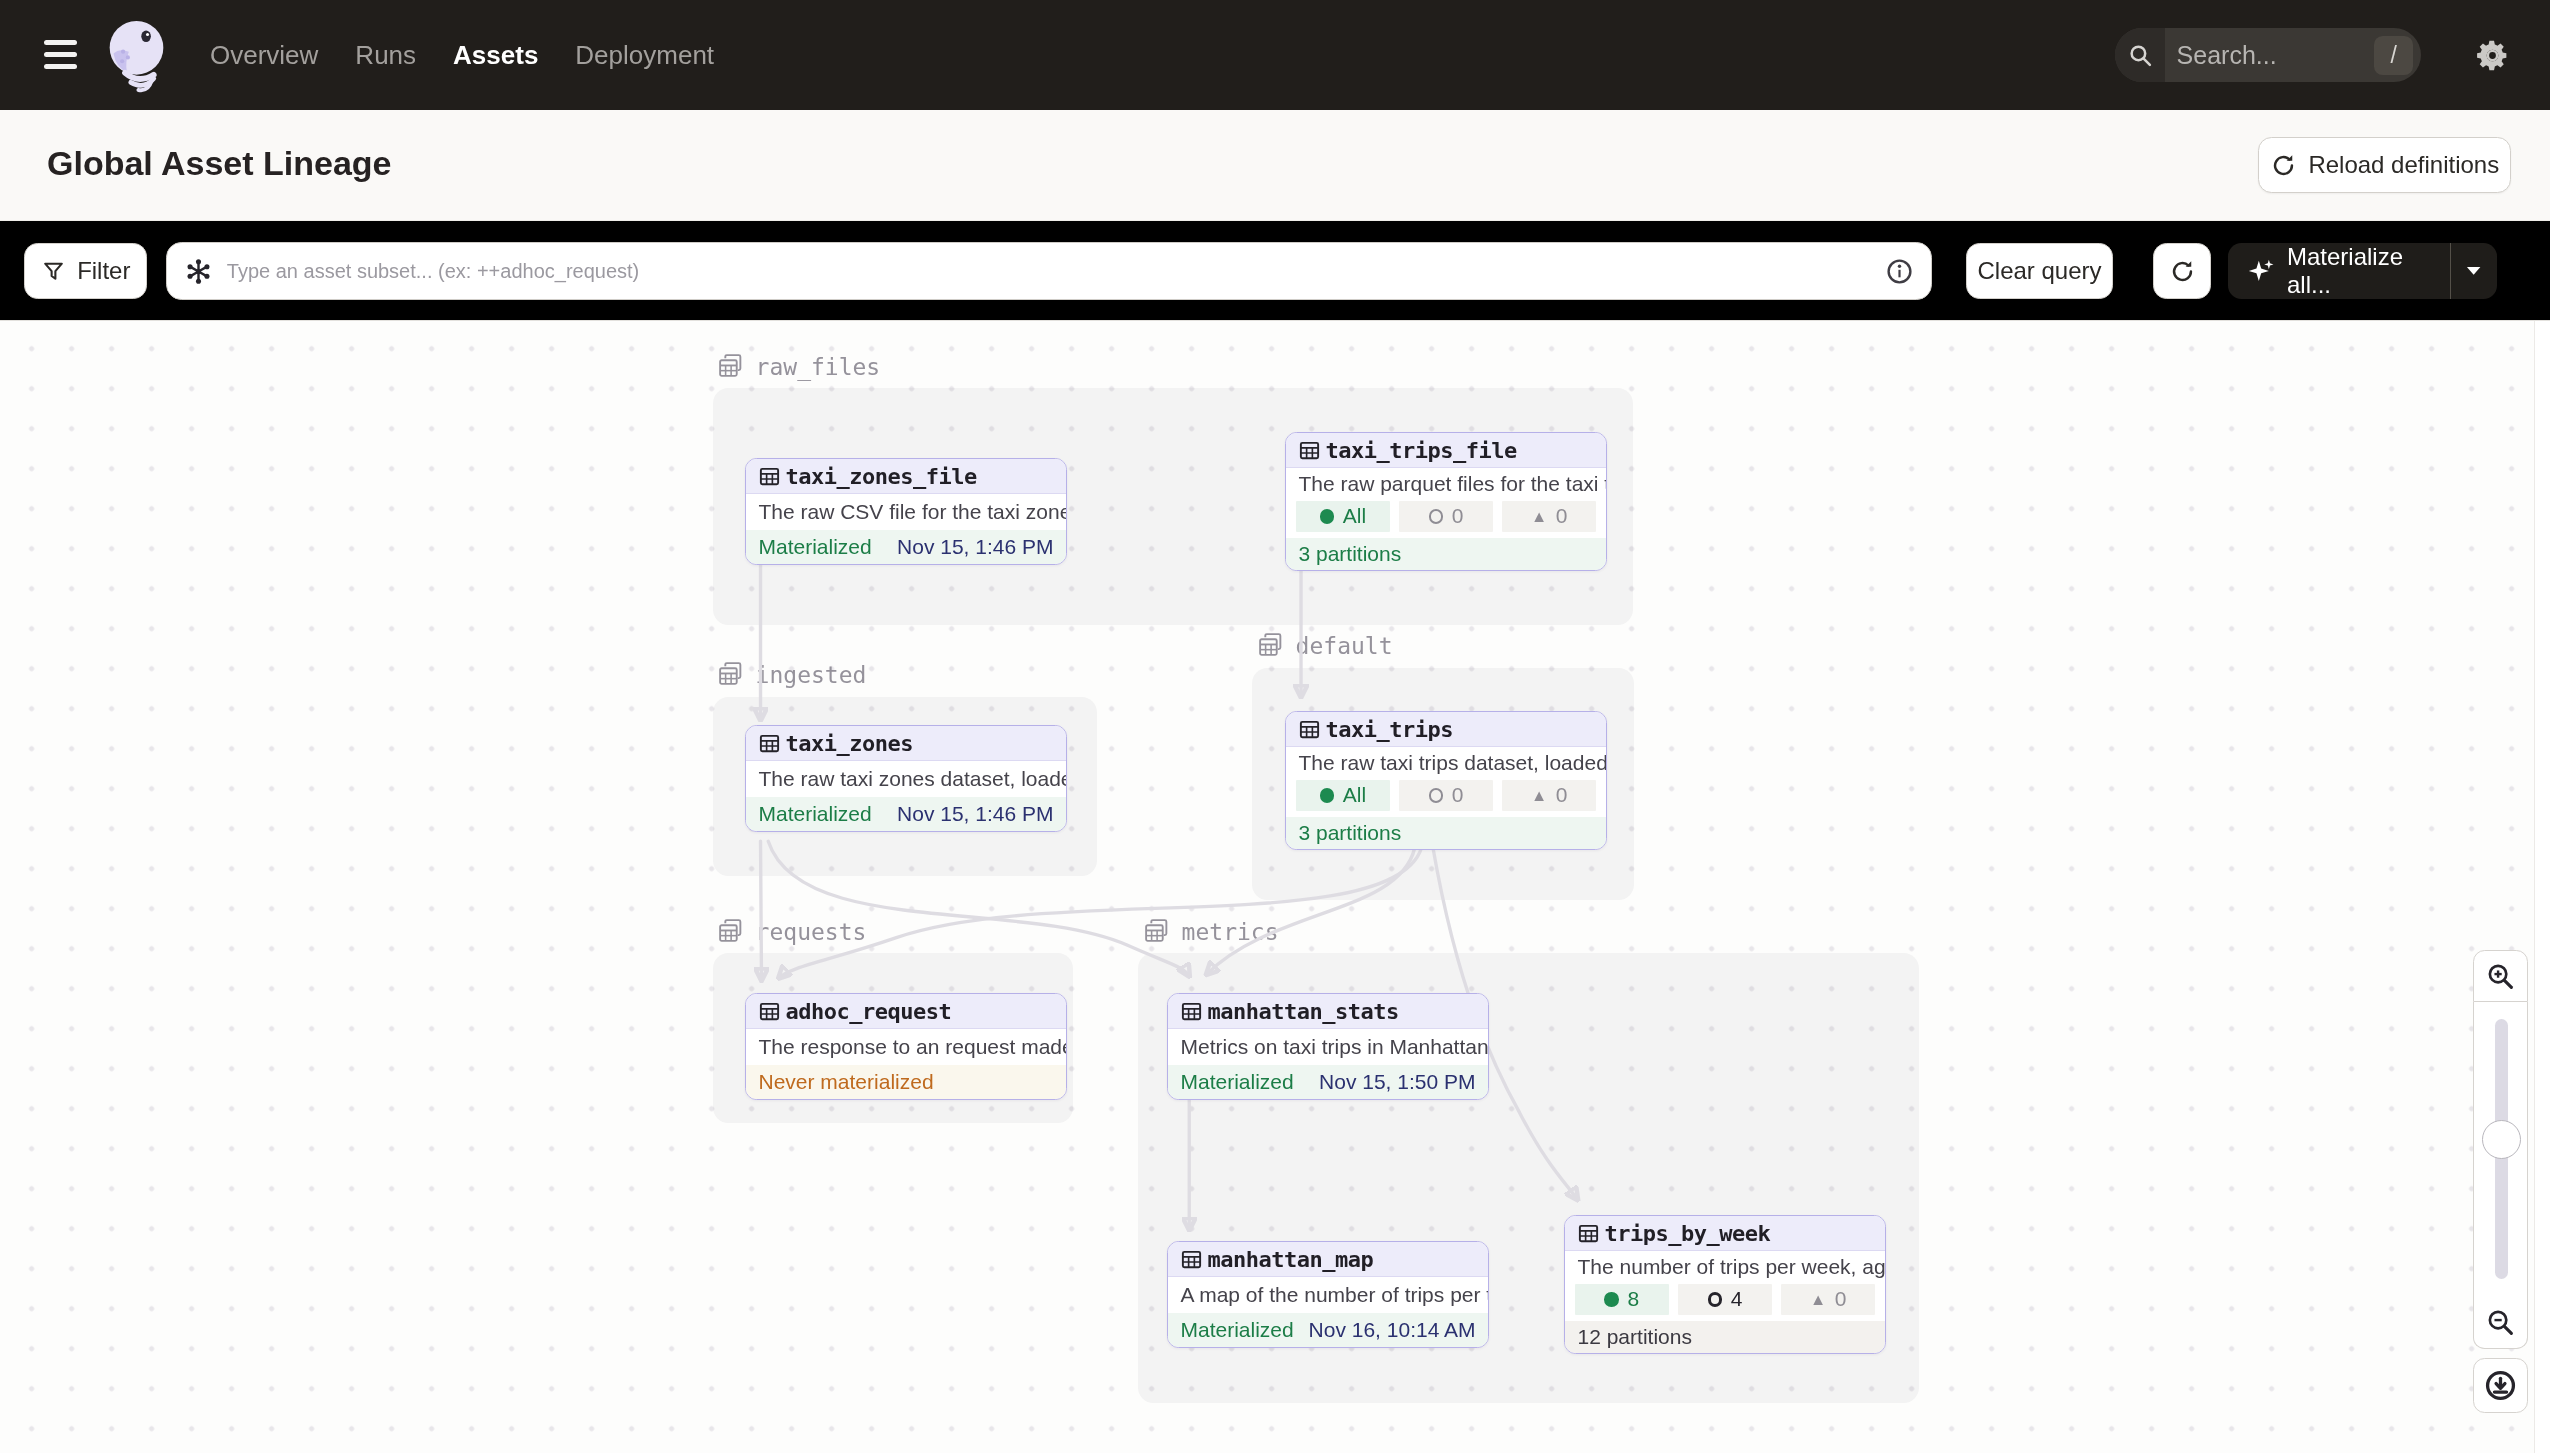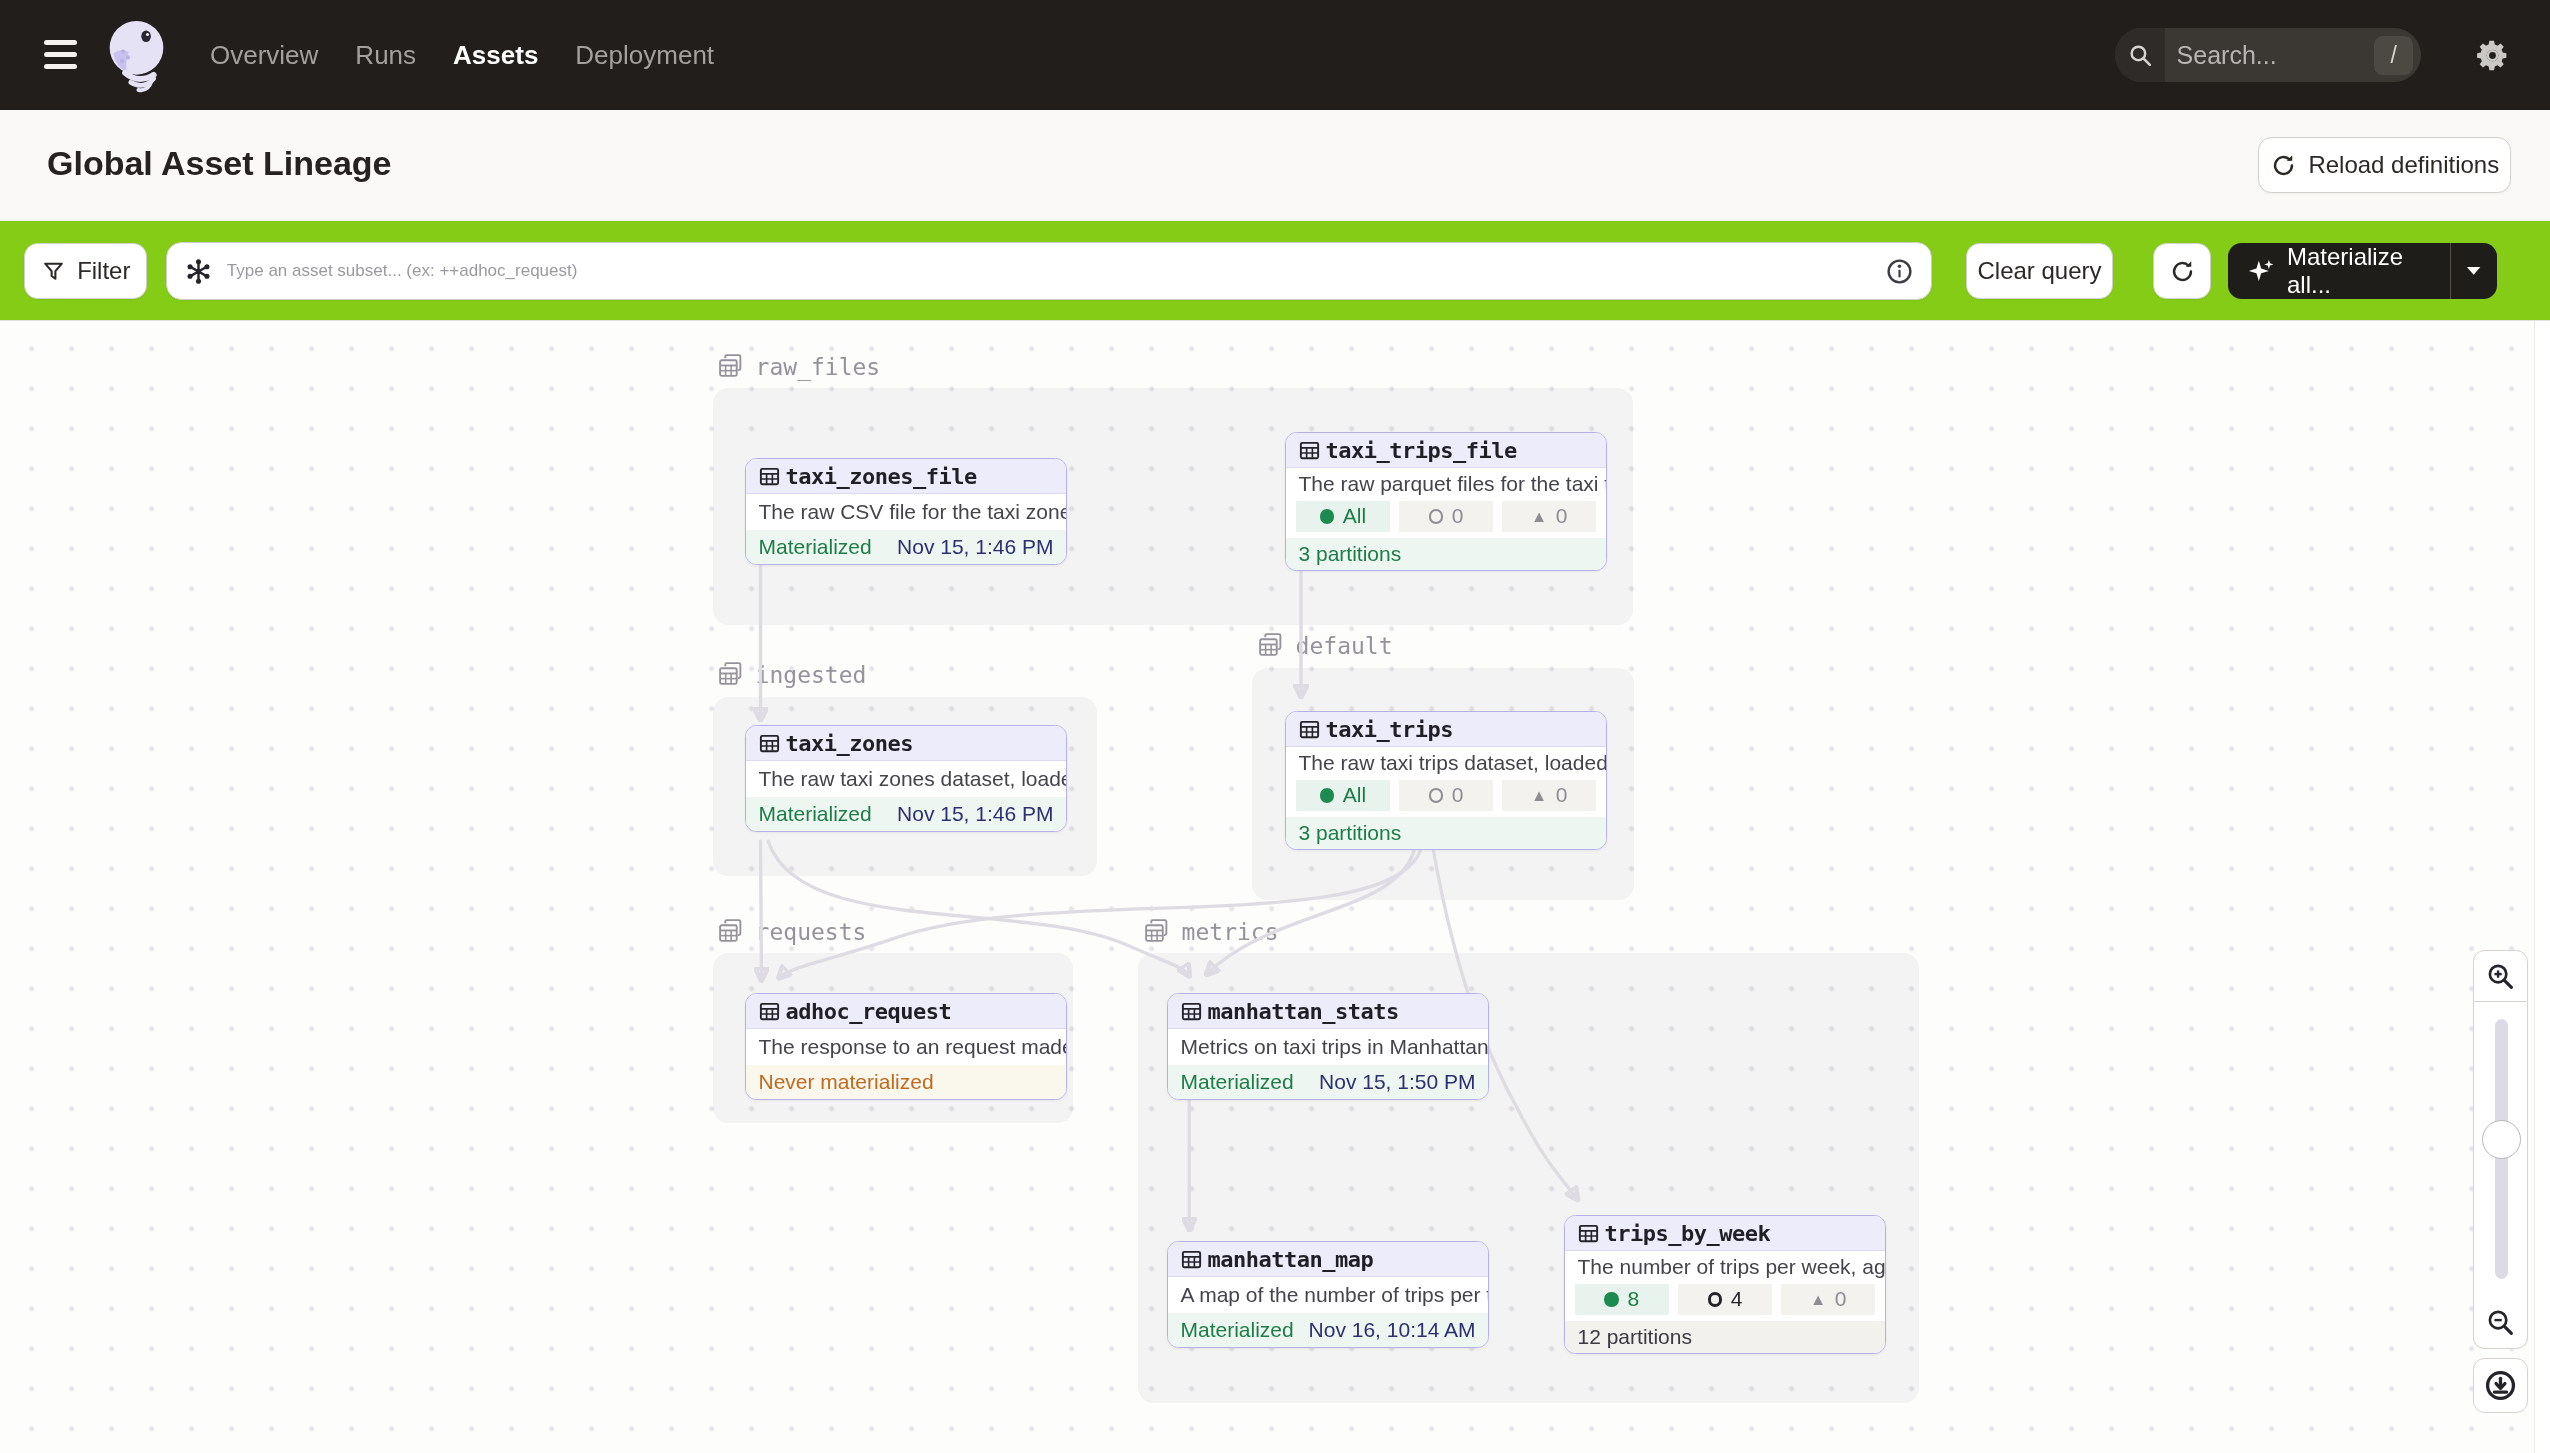--- a/index.html
+++ b/index.html
@@ -20,24 +20,24 @@
   .kbd-slash { width:39px; height:39px; margin-right:7.7px; border-radius:8.7px; background:#4c4842; color:#d8d6d2; font-size:23px; display:flex; align-items:center; justify-content:center; }
   .gear { position:absolute; right:39px; top:37px; width:37px; height:37px; cursor:pointer; }
 
   
   .titlebar { position:absolute; left:0; top:110px; width:2550px; height:111px; background:#faf9f7; border-bottom:1px solid #efede9; }
   .page-title { position:absolute; left:47px; top:34px; font-size:34px; font-weight:700; color:#262222; }
   .btn { display:flex; align-items:center; justify-content:center; gap:11.6px; background:#ffffff; border:1px solid #d3d0cb; border-radius:13.5px; color:#2b2926; font-size:24px; cursor:pointer; box-shadow:0 1px 1.9px rgba(0,0,0,0.05); }
   .reload-btn { position:absolute; right:39px; top:27px; width:253px; height:56px; }
 
   
-  .toolbar { position:absolute; left:0; top:221px; width:2550px; height:99px; background:#84cc16; }
+  .toolbar { position:absolute; left:0; top:221px; width:2550px; height:99px; background:#000000; }
   .filter-btn { position:absolute; left:24px; top:22px; width:123px; height:56px; }
   .query-input { position:absolute; left:166px; top:21px; width:1766px; height:58px; background:#fff; border:1px solid #cfccc7; border-radius:15.4px; display:flex; align-items:center; padding:0 17.3px; box-shadow:0 1px 1.9px rgba(0,0,0,0.04); }
-  .query-placeholder { flex:1; margin-left:13.5px; font-size:17px; color:#9b99a0; white-space:nowrap; overflow:hidden; }
+  .query-placeholder { flex:1; margin-left:13.5px; font-size:20px; color:#9b99a0; white-space:nowrap; overflow:hidden; }
   .clear-btn { position:absolute; left:1966px; top:22px; width:147px; height:56px; }
   .refresh-btn { position:absolute; left:2153px; top:22px; width:58px; height:56px; }
   .materialize { position:absolute; left:2228px; top:22px; width:269px; height:56px; background:#1f1d1a; border-radius:13.5px; display:flex; align-items:center; color:#fff; cursor:pointer; }
   .materialize .main { flex:1; display:flex; align-items:center; gap:11.6px; padding-left:19px; font-size:24px; height:100%; }
   .materialize .divider { width:1px; height:100%; background:#545049; }
   .materialize .caret-zone { width:46px; height:100%; display:flex; align-items:center; justify-content:center; }
 
   
   .canvas { position:absolute; left:0; top:320px; width:2550px; height:1133px; background:#fdfdfc; border-top:1px solid #e3e1dd; overflow:hidden;
             background-image:radial-gradient(circle, #e8e6ea 2.3px, rgba(0,0,0,0) 2.9px); background-size:40px 40px; background-position:11.6px 7.7px; }

